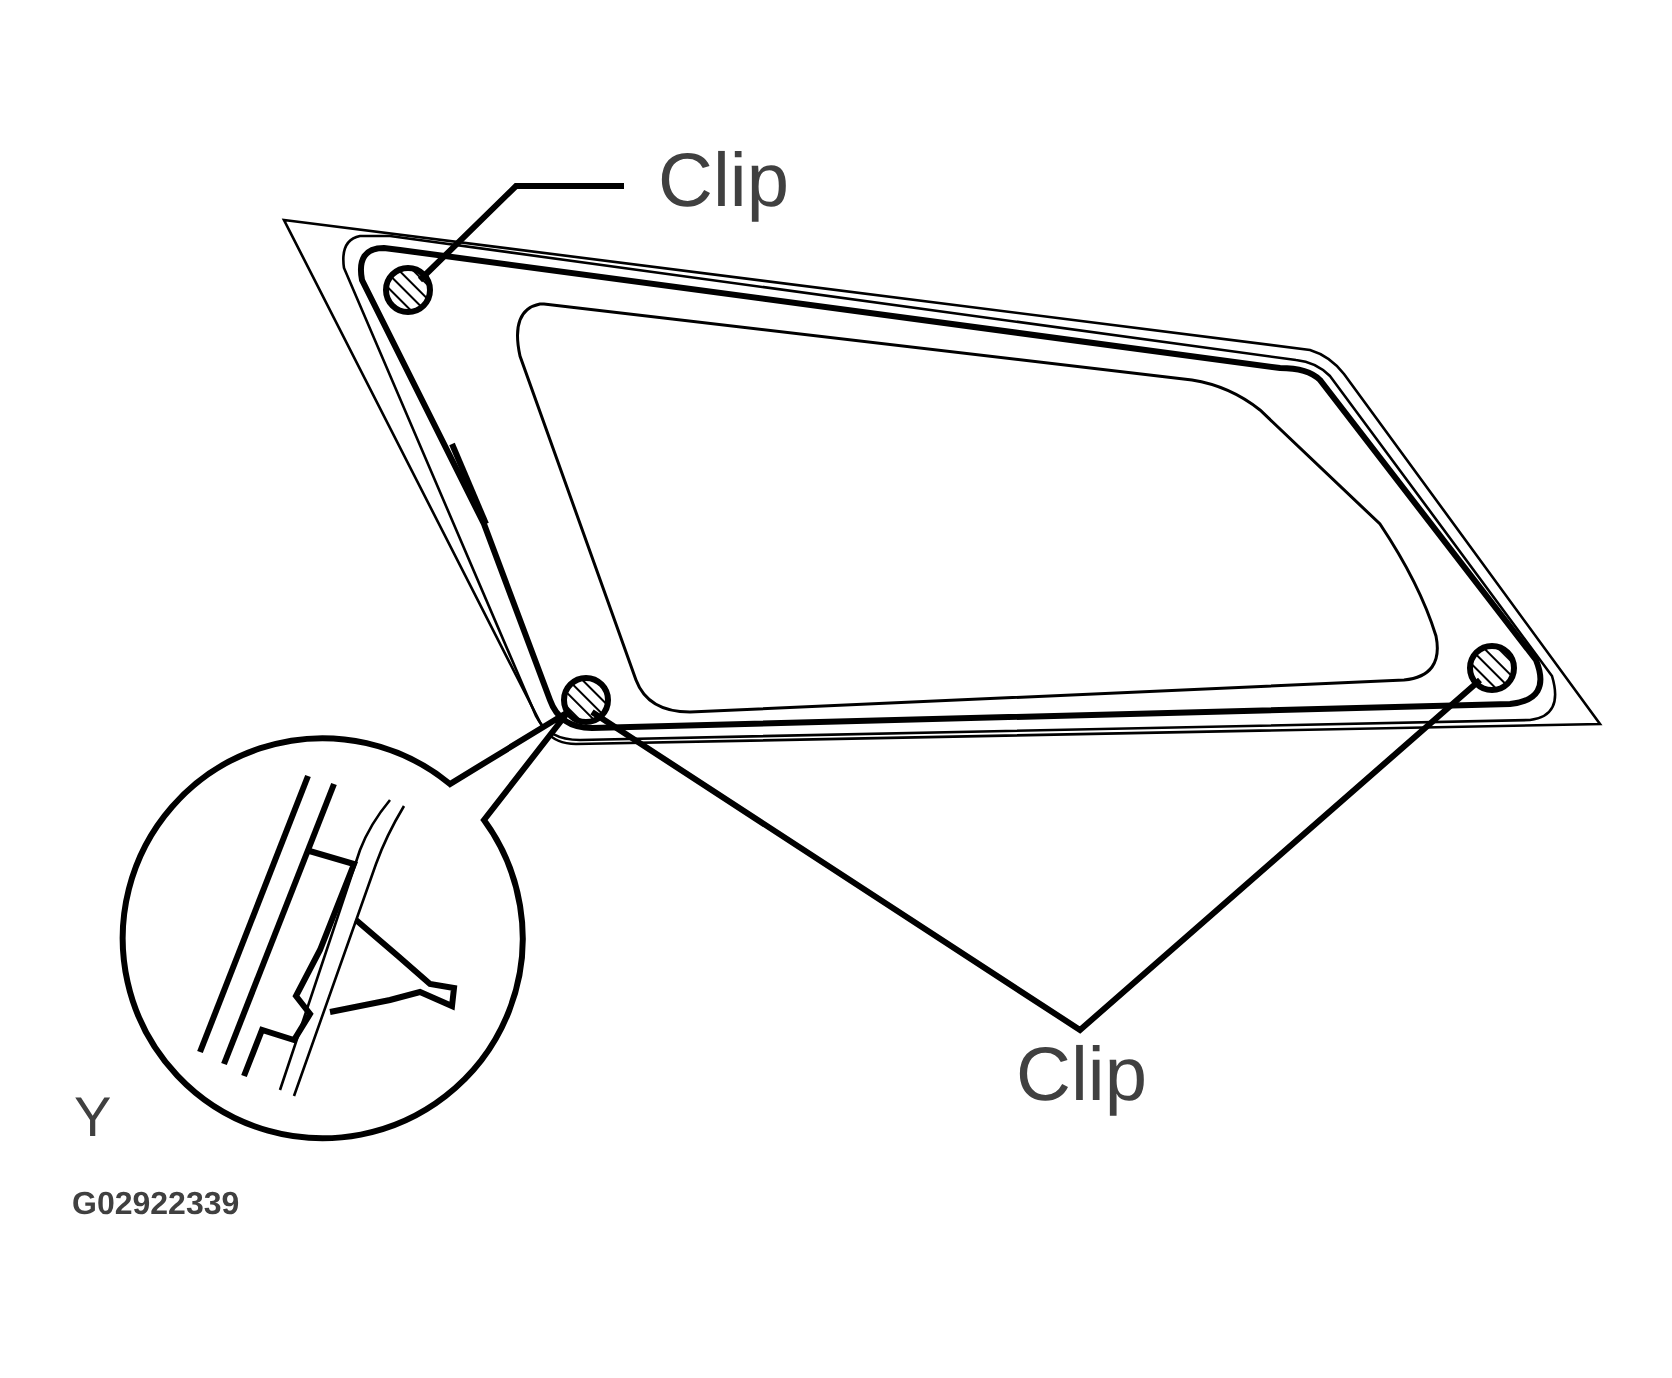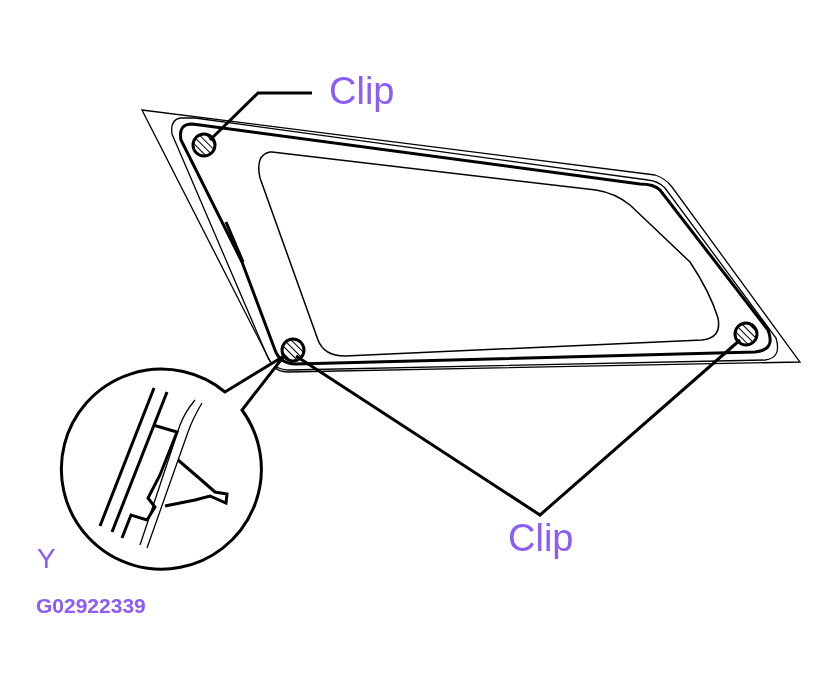--- a/index.html
+++ b/index.html
@@ -1,26 +1,26 @@
 <!DOCTYPE html>
 <html><head>
   <meta charset="utf-8">
   <style>
     html, body { margin: 0; padding: 0; background: #ffffff; }
     body { width: 836px; height: 689px; position: relative; overflow: hidden; }
     #diagram { position: absolute; left: 0; top: 0; width: 836px; height: 689px; }
     .label {
       position: absolute;
       font-family: "Liberation Sans", sans-serif;
-      color: #8b5cf6;
+      color: #404040;
       white-space: nowrap;
     }
     .callout { font-size: 38px; }
     .view-letter { font-size: 28px; }
-    .fig-code { font-size: 21px; font-weight: bold; }
+    .fig-code { font-size: 16px; font-weight: bold; }
   </style>
 </head>
 <body>
 
 <svg id="diagram" viewBox="0 0 836 689" xmlns="http://www.w3.org/2000/svg">
   <defs>
     <pattern id="hatch" patternUnits="userSpaceOnUse" width="5" height="5" patternTransform="rotate(-45)">
       <rect width="5" height="5" fill="#fff"></rect>
       <line x1="0" y1="0" x2="0" y2="5" stroke="#000" stroke-width="2"></line>
     </pattern>

